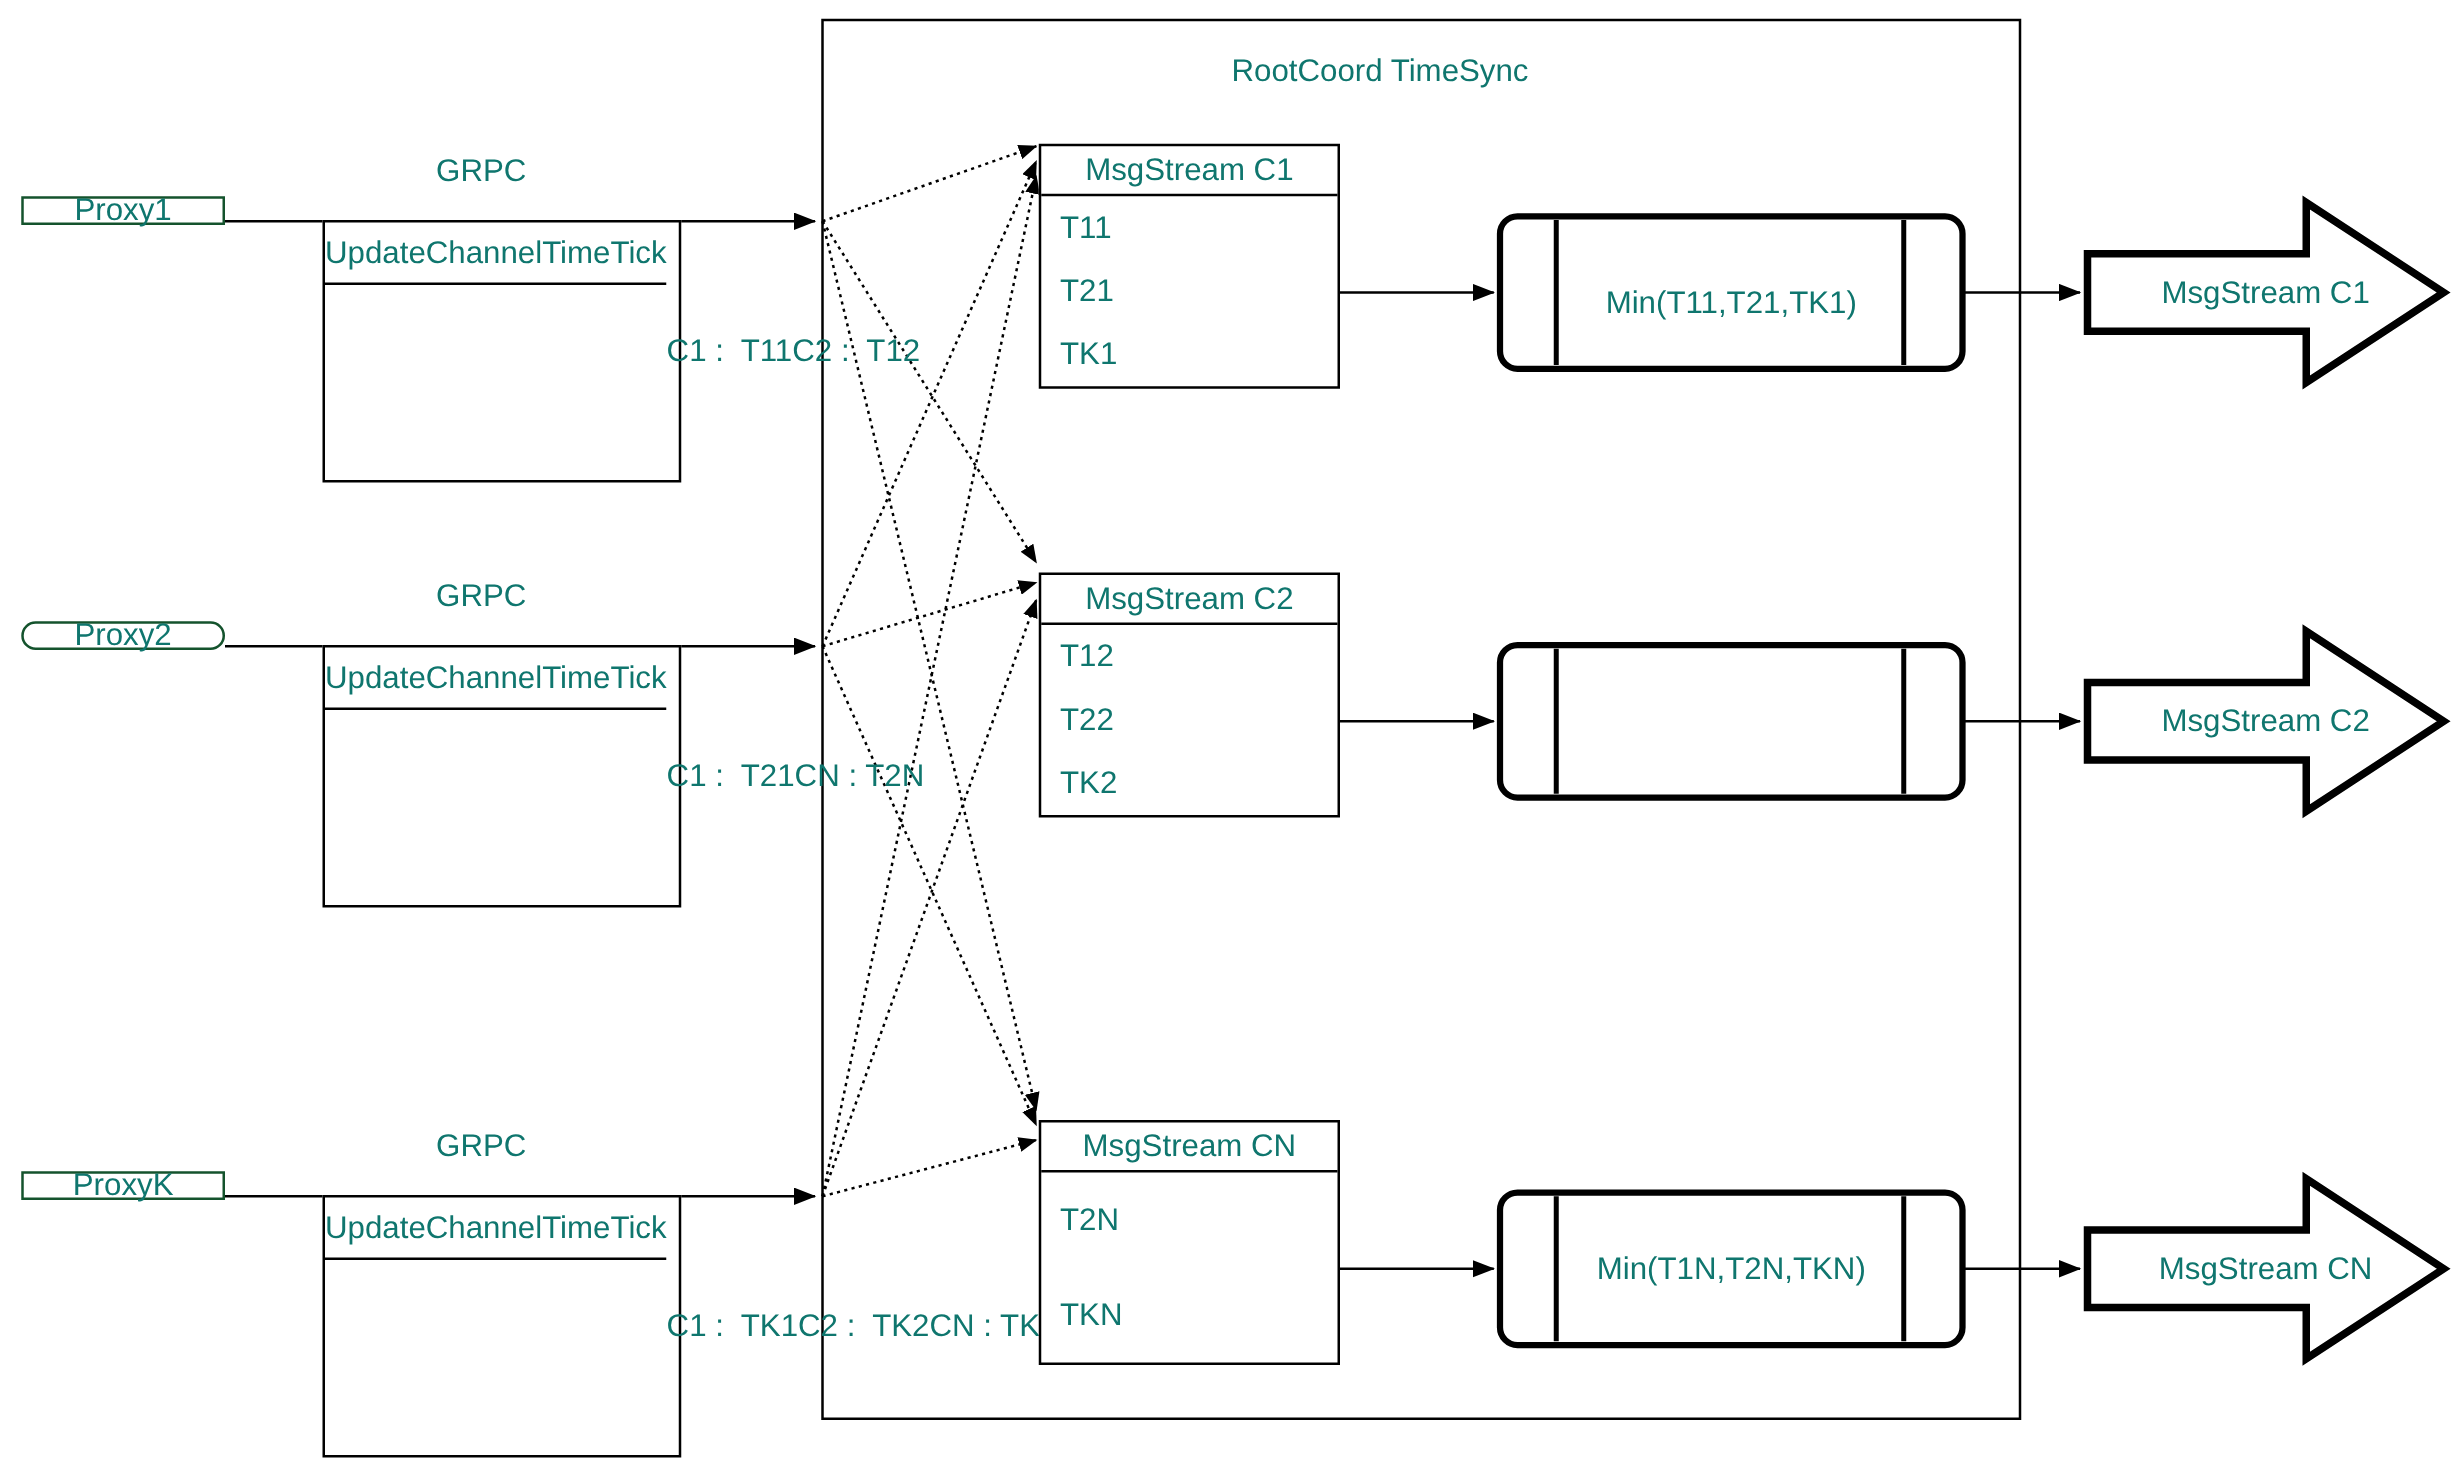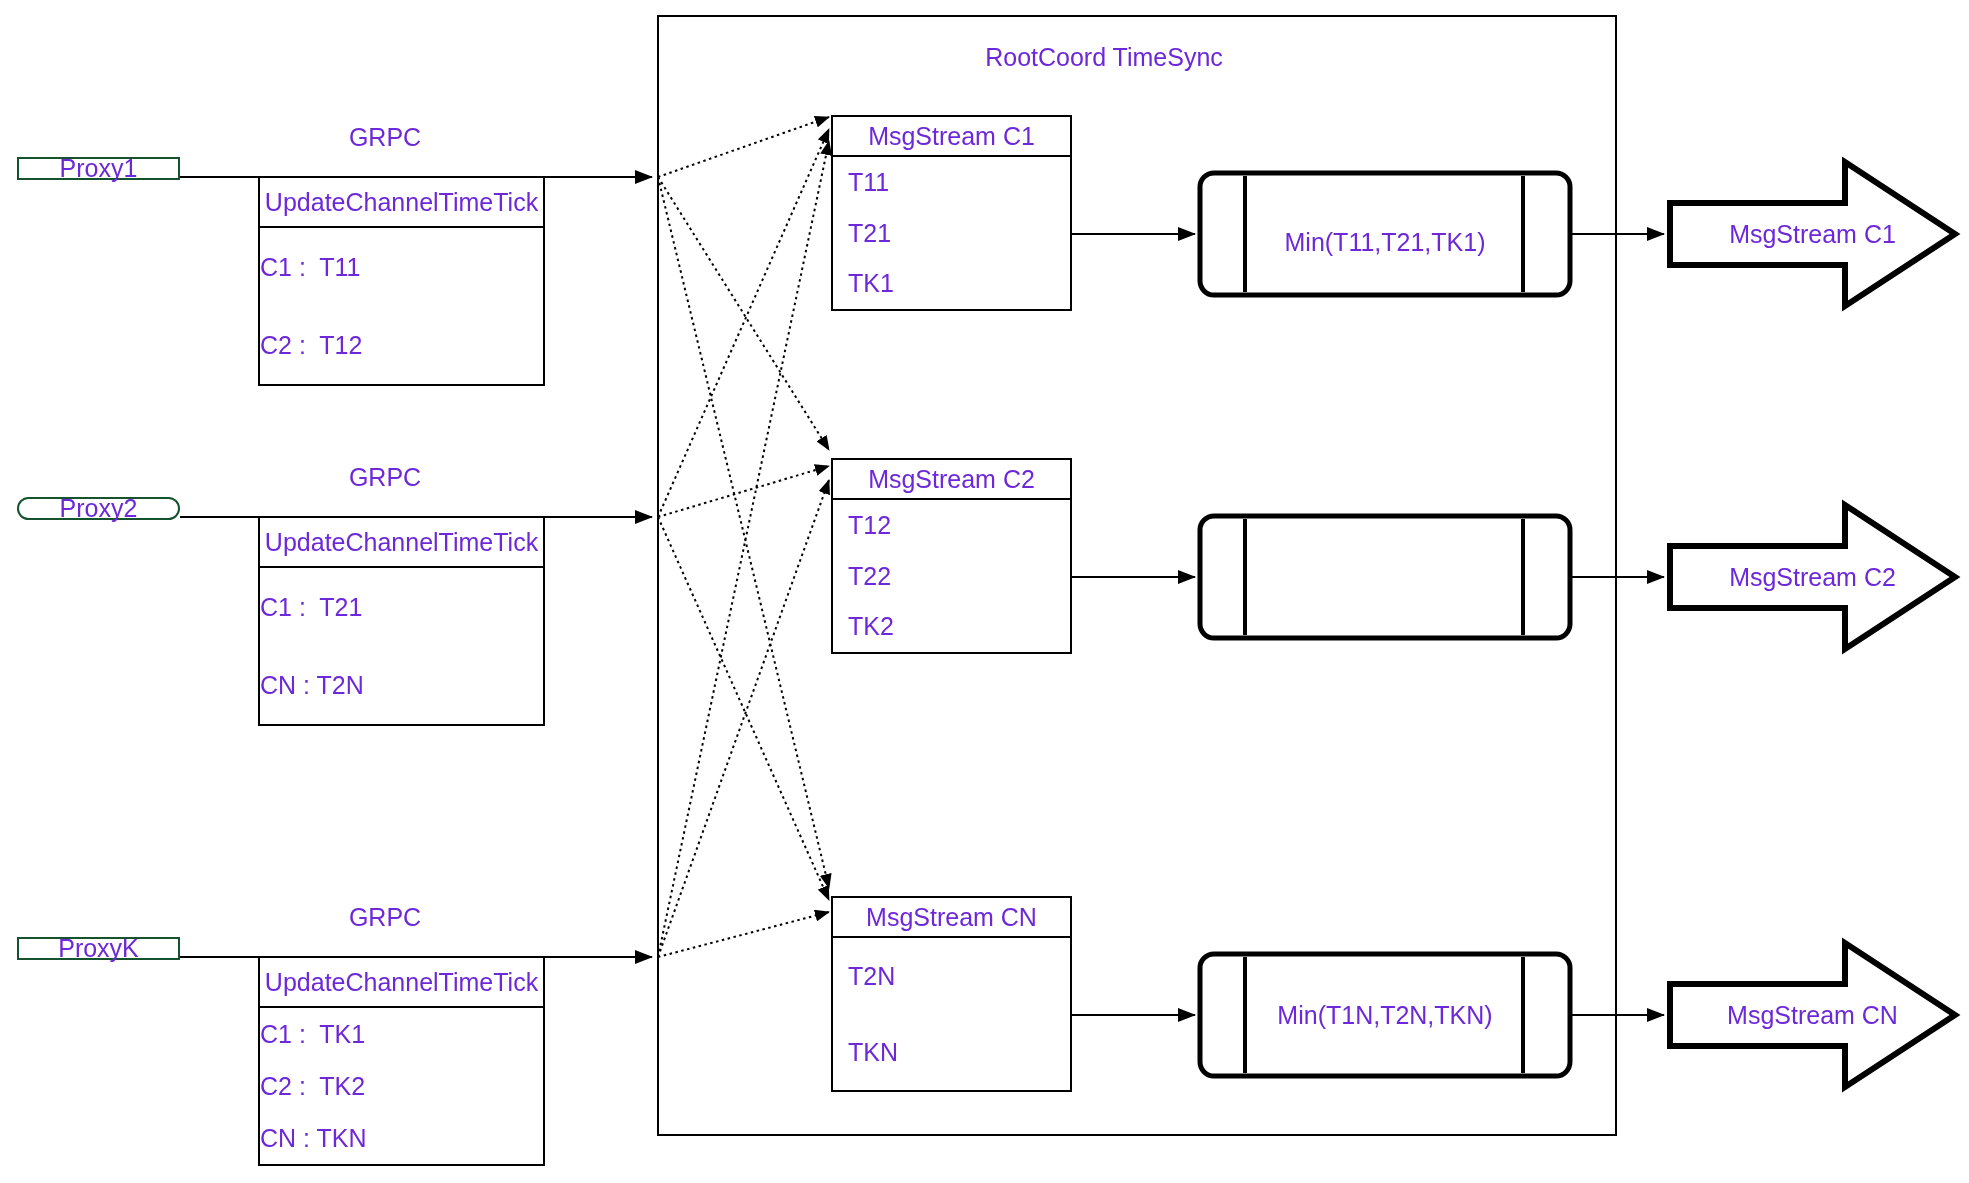--- a/index.html
+++ b/index.html
@@ -1,29 +1,29 @@
 <!DOCTYPE html>
 <html><head>
 <meta charset="utf-8">
 <style>
   html,body{margin:0;padding:0;background:#ffffff;}
   .stage{position:relative;width:1969px;height:1183px;background:#ffffff;
-         font-family:"Liberation Sans","DejaVu Sans",sans-serif;color:#6d28d9;overflow:hidden;}
+         font-family:"Liberation Sans","DejaVu Sans",sans-serif;color:#0f766e;overflow:hidden;}
   .lay{position:absolute;inset:0;width:1969px;height:1183px;pointer-events:none;}
   .bigbox{position:absolute;left:657px;top:15px;width:960px;height:1121px;
           border:2px solid #000;box-sizing:border-box;background:transparent;}
   .bigtitle{position:absolute;left:929px;top:42px;width:350px;height:30px;
             display:flex;align-items:center;justify-content:center;font-size:25px;}
   .proxybox{position:absolute;left:17px;width:163px;height:23px;border:2px solid #14532d;
             box-sizing:border-box;background:#fff;display:flex;align-items:center;
             justify-content:center;font-size:25px;}
   .grpc{position:absolute;left:300px;width:170px;height:30px;display:flex;
         align-items:center;justify-content:center;font-size:25px;}
   .ucttable{position:absolute;left:258px;width:287px;height:210px;border:2px solid #000;
-            box-sizing:border-box;background:#fff;display:flex;flex-direction:column;}
+            box-sizing:border-box;background:#fff;display:flex;}
   .ucttable .thead{height:50px;border-bottom:2px solid #000;box-sizing:border-box;
             display:flex;align-items:center;justify-content:center;font-size:25px;}
   .ucttable .trow{flex:1;display:flex;align-items:center;
             font-size:25px;white-space:pre;}
   .streamtable{position:absolute;left:831px;width:241px;height:196px;border:2px solid #000;
             box-sizing:border-box;background:#fff;display:flex;flex-direction:column;}
   .streamtable .thead{height:40px;border-bottom:2px solid #000;box-sizing:border-box;
             display:flex;align-items:center;justify-content:center;font-size:25px;}
   .streamtable .trow{flex:1;display:flex;align-items:center;padding-left:15px;
             font-size:25px;white-space:pre;}

